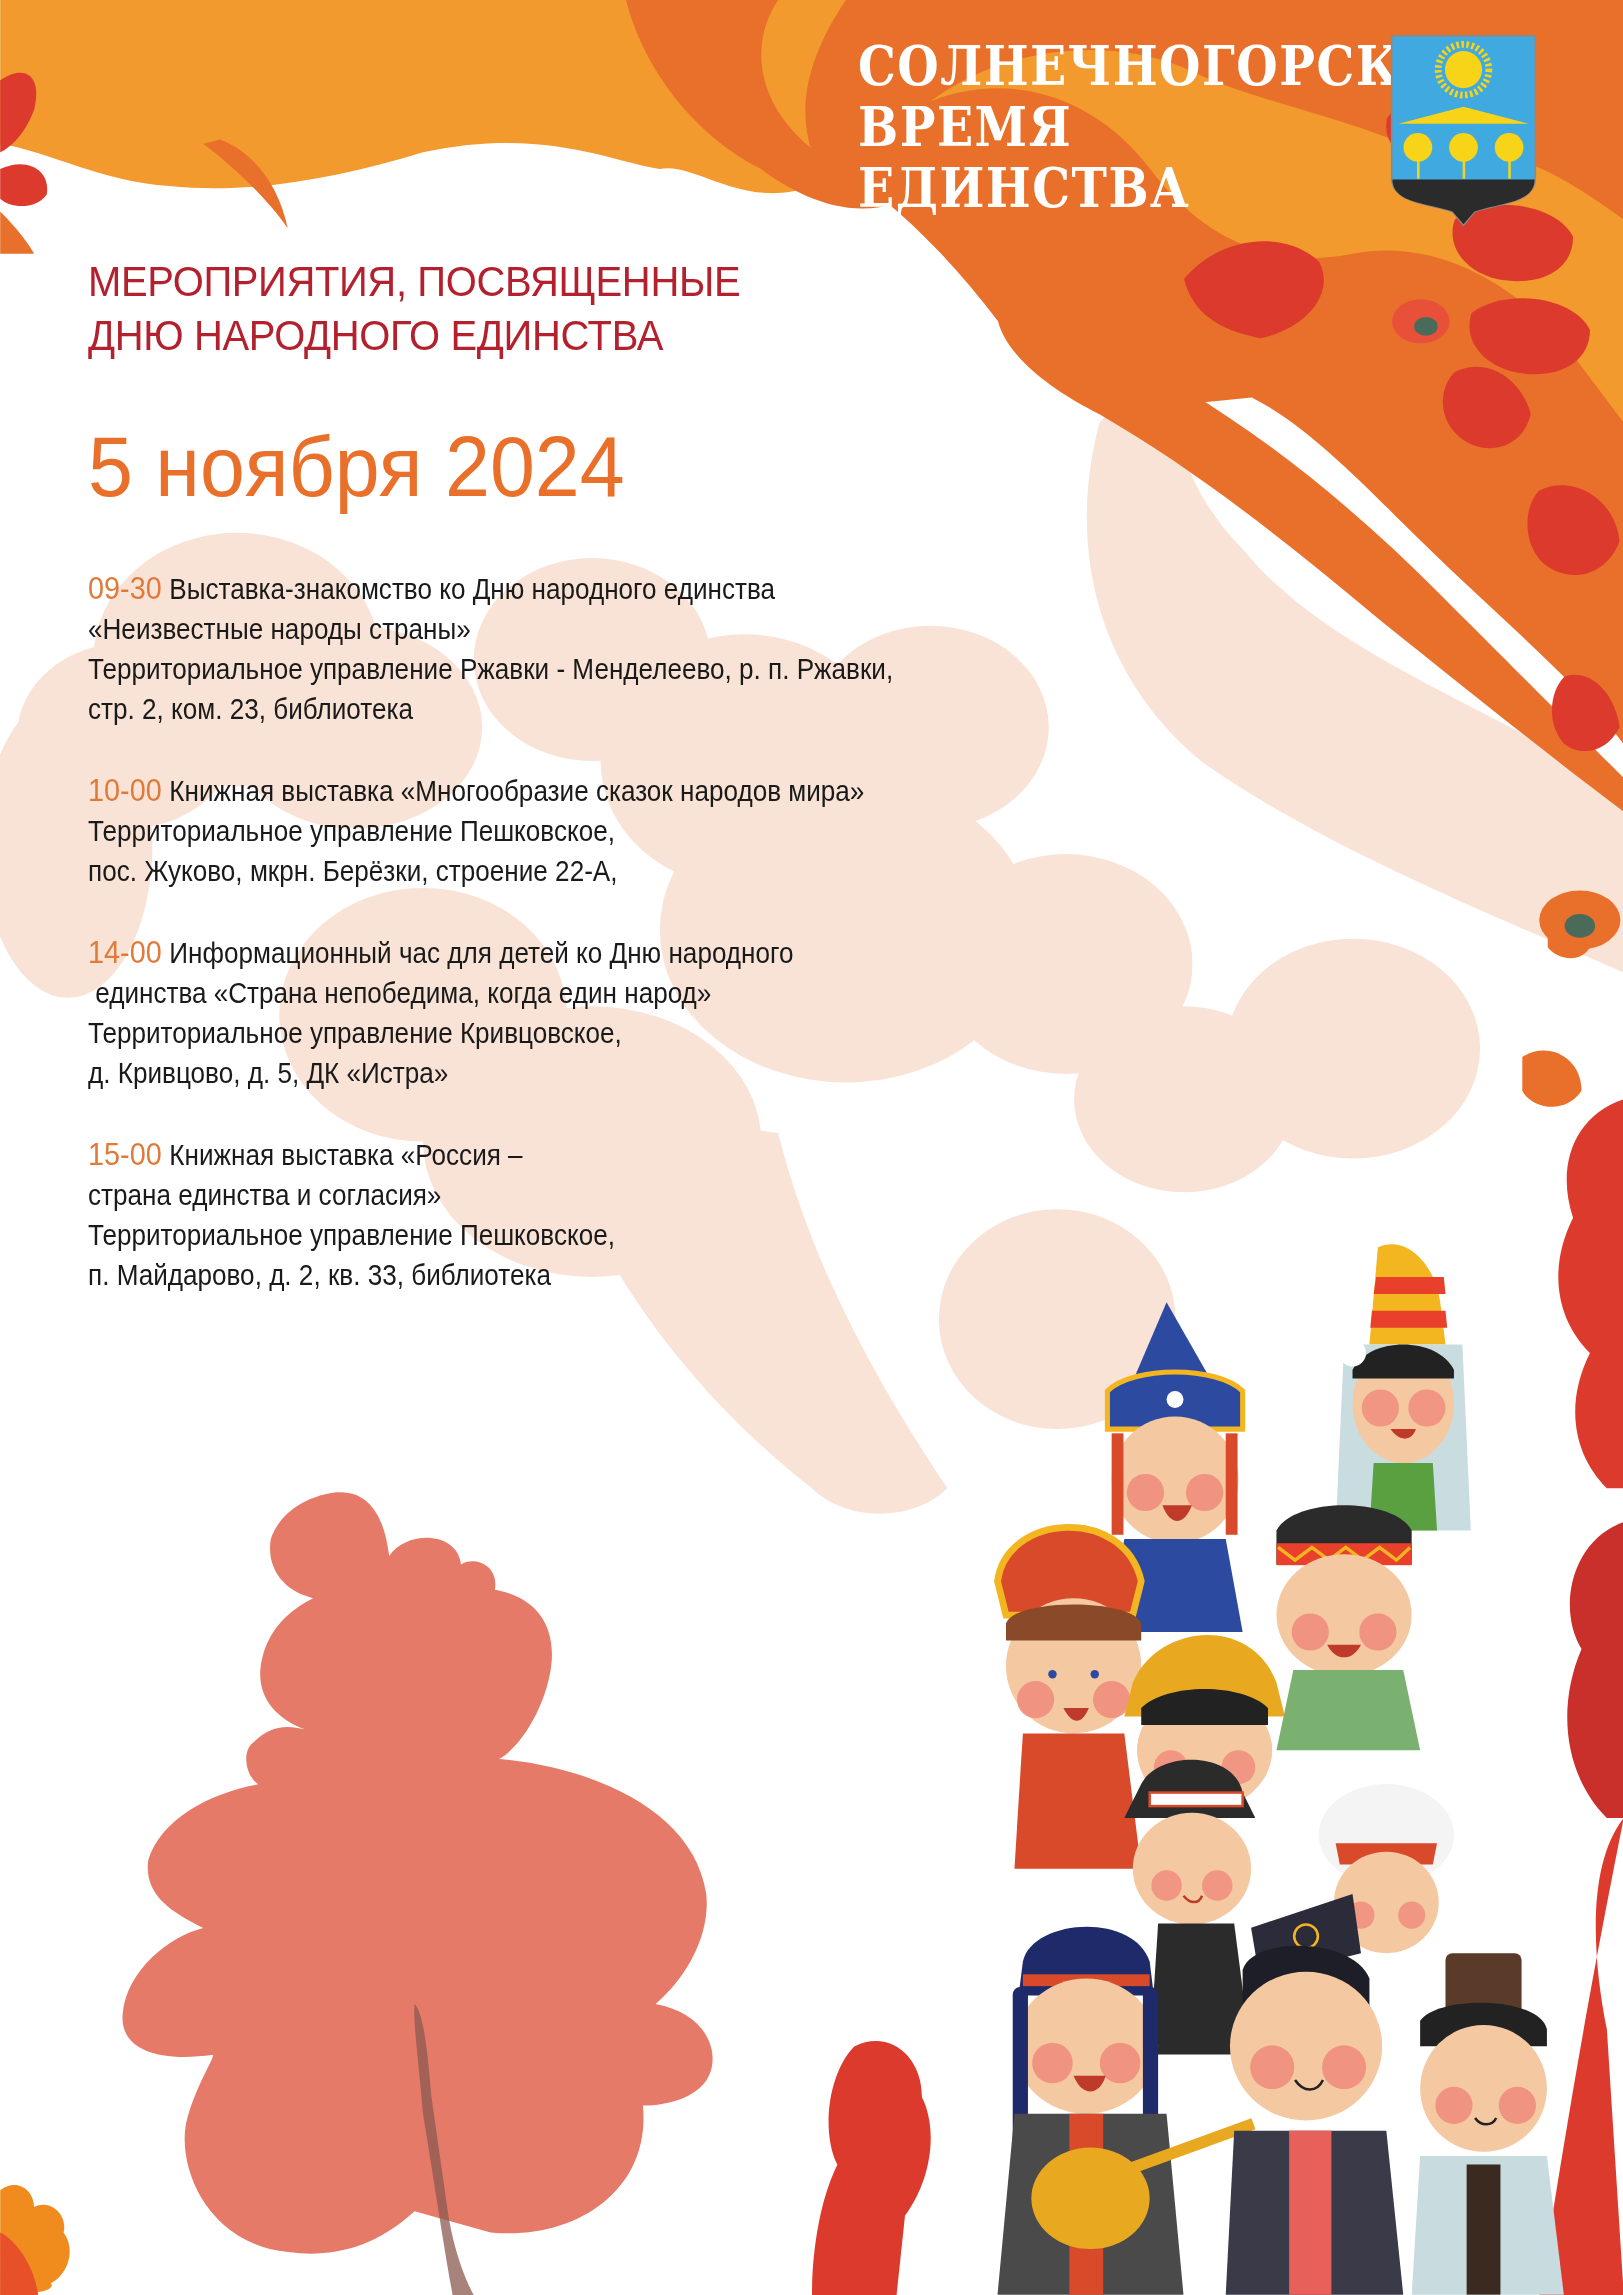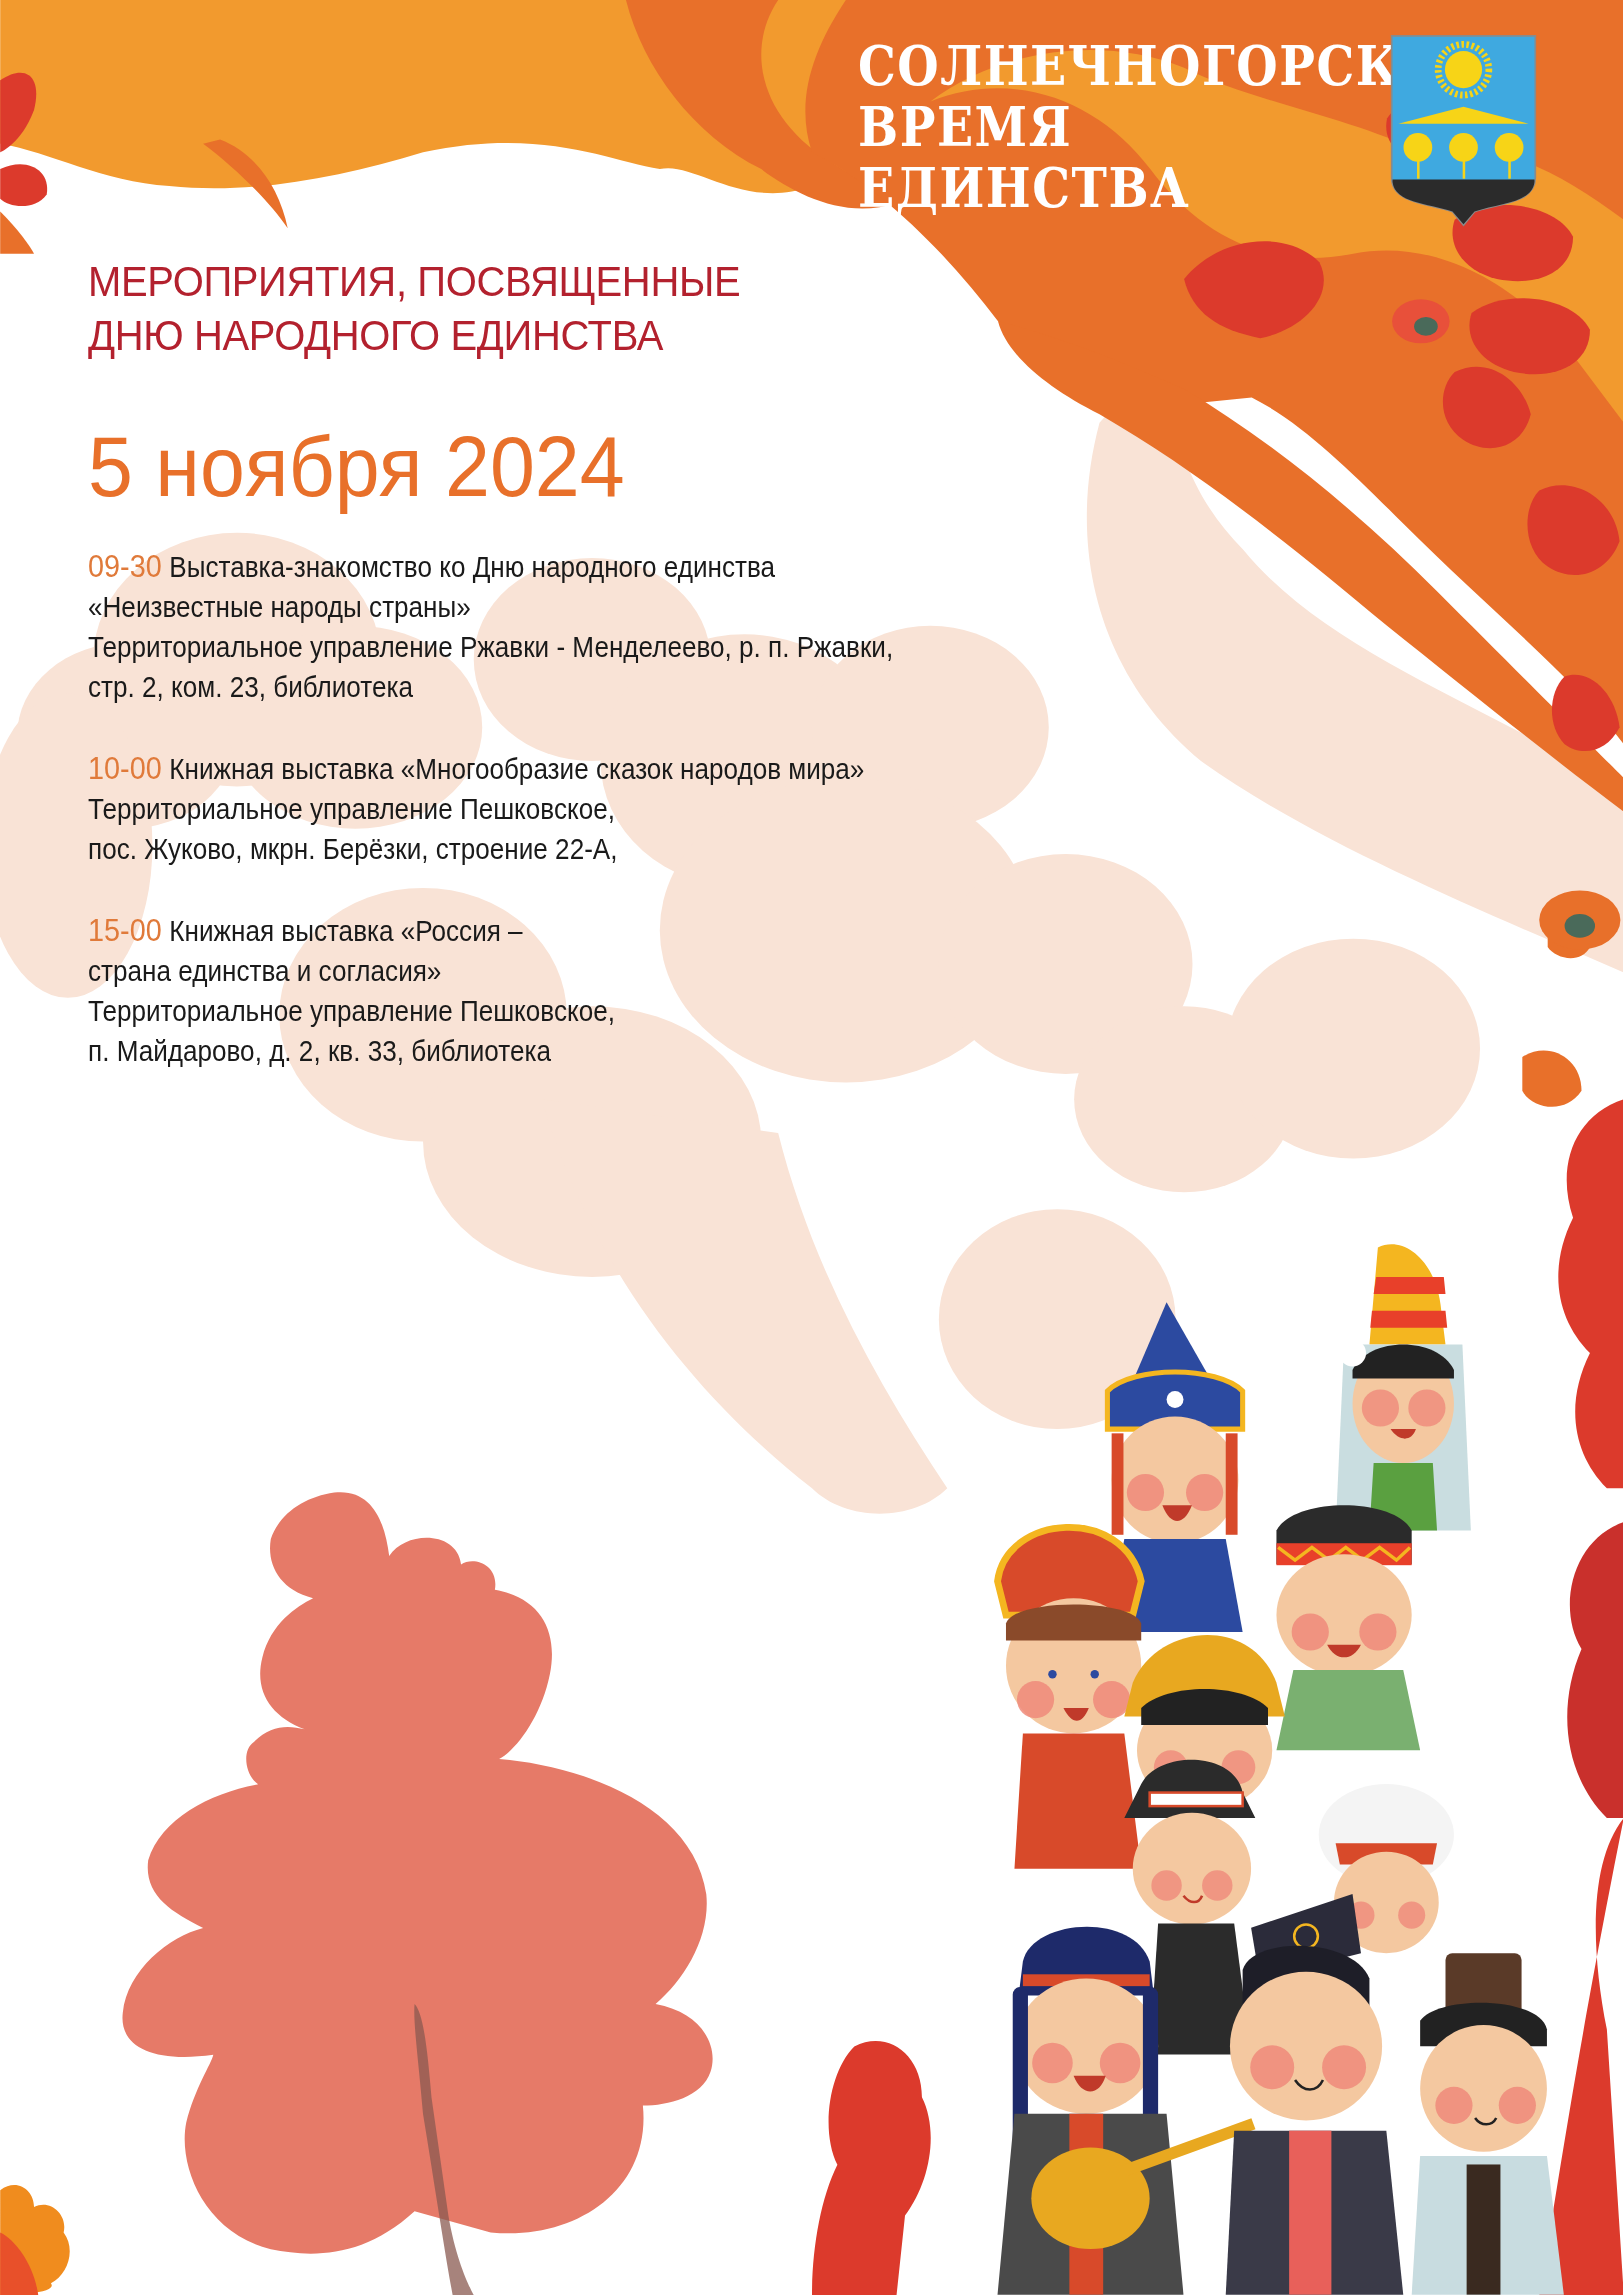--- a/index.html
+++ b/index.html
@@ -24,21 +24,21 @@
   .heading {
     left: 88px; top: 254px; color: #b3212e;
     font-size: 43px; line-height: 54px; text-transform: uppercase;
     letter-spacing: -0.4px; transform: scaleX(0.93); transform-origin: left top;
   }
   .date {
     left: 88px; top: 416px; color: #e8702a;
     font-size: 85px; line-height: 101px; transform: scaleX(0.95); transform-origin: left top;
   }
 
-  .events { left: 88px; top: 546px; width: 1015px; }
+  .events { left: 88px; top: 568px; width: 1015px; }
   .event { margin-bottom: 41px; }
   .event .line {
     font-size: 29px; line-height: 40px; color: #1a1a1a; white-space: nowrap;
     transform: scaleX(0.9); transform-origin: left center;
   }
   .event .time { color: #e07a3a; font-size: 32px; margin-right: 8.5px; }
 </style>
 </head>
 <body>
 
@@ -259,19 +259,25 @@
     <div class="line">«Неизвестные народы страны»</div>
     <div class="line">Территориальное управление Ржавки - Менделеево, р. п. Ржавки,</div>
     <div class="line">стр. 2, ком. 23, библиотека</div>
   </div>
   <div class="event">
     <div class="line"><span class="time">10-00</span><span>Книжная выставка «Многообразие сказок народов мира»</span></div>
     <div class="line">Территориальное управление Пешковское,</div>
     <div class="line">пос. Жуково, мкрн. Берёзки, строение 22-А,</div>
   </div>
   <div class="event">
+    <div class="line"><span class="time">14-00</span><span>Информационный час для детей ко Дню народного</span></div>
+    <div class="line" style="white-space:pre"> единства «Страна непобедима, когда един народ»</div>
+    <div class="line">Территориальное управление Кривцовское,</div>
+    <div class="line">д. Кривцово, д. 5, ДК «Истра»</div>
+  </div>
+  <div class="event">
     <div class="line"><span class="time">15-00</span><span>Книжная выставка «Россия –</span></div>
     <div class="line">страна единства и согласия»</div>
     <div class="line">Территориальное управление Пешковское,</div>
     <div class="line">п. Майдарово, д. 2, кв. 33, библиотека</div>
   </div>
 </div>
 
 
 </body></html>

